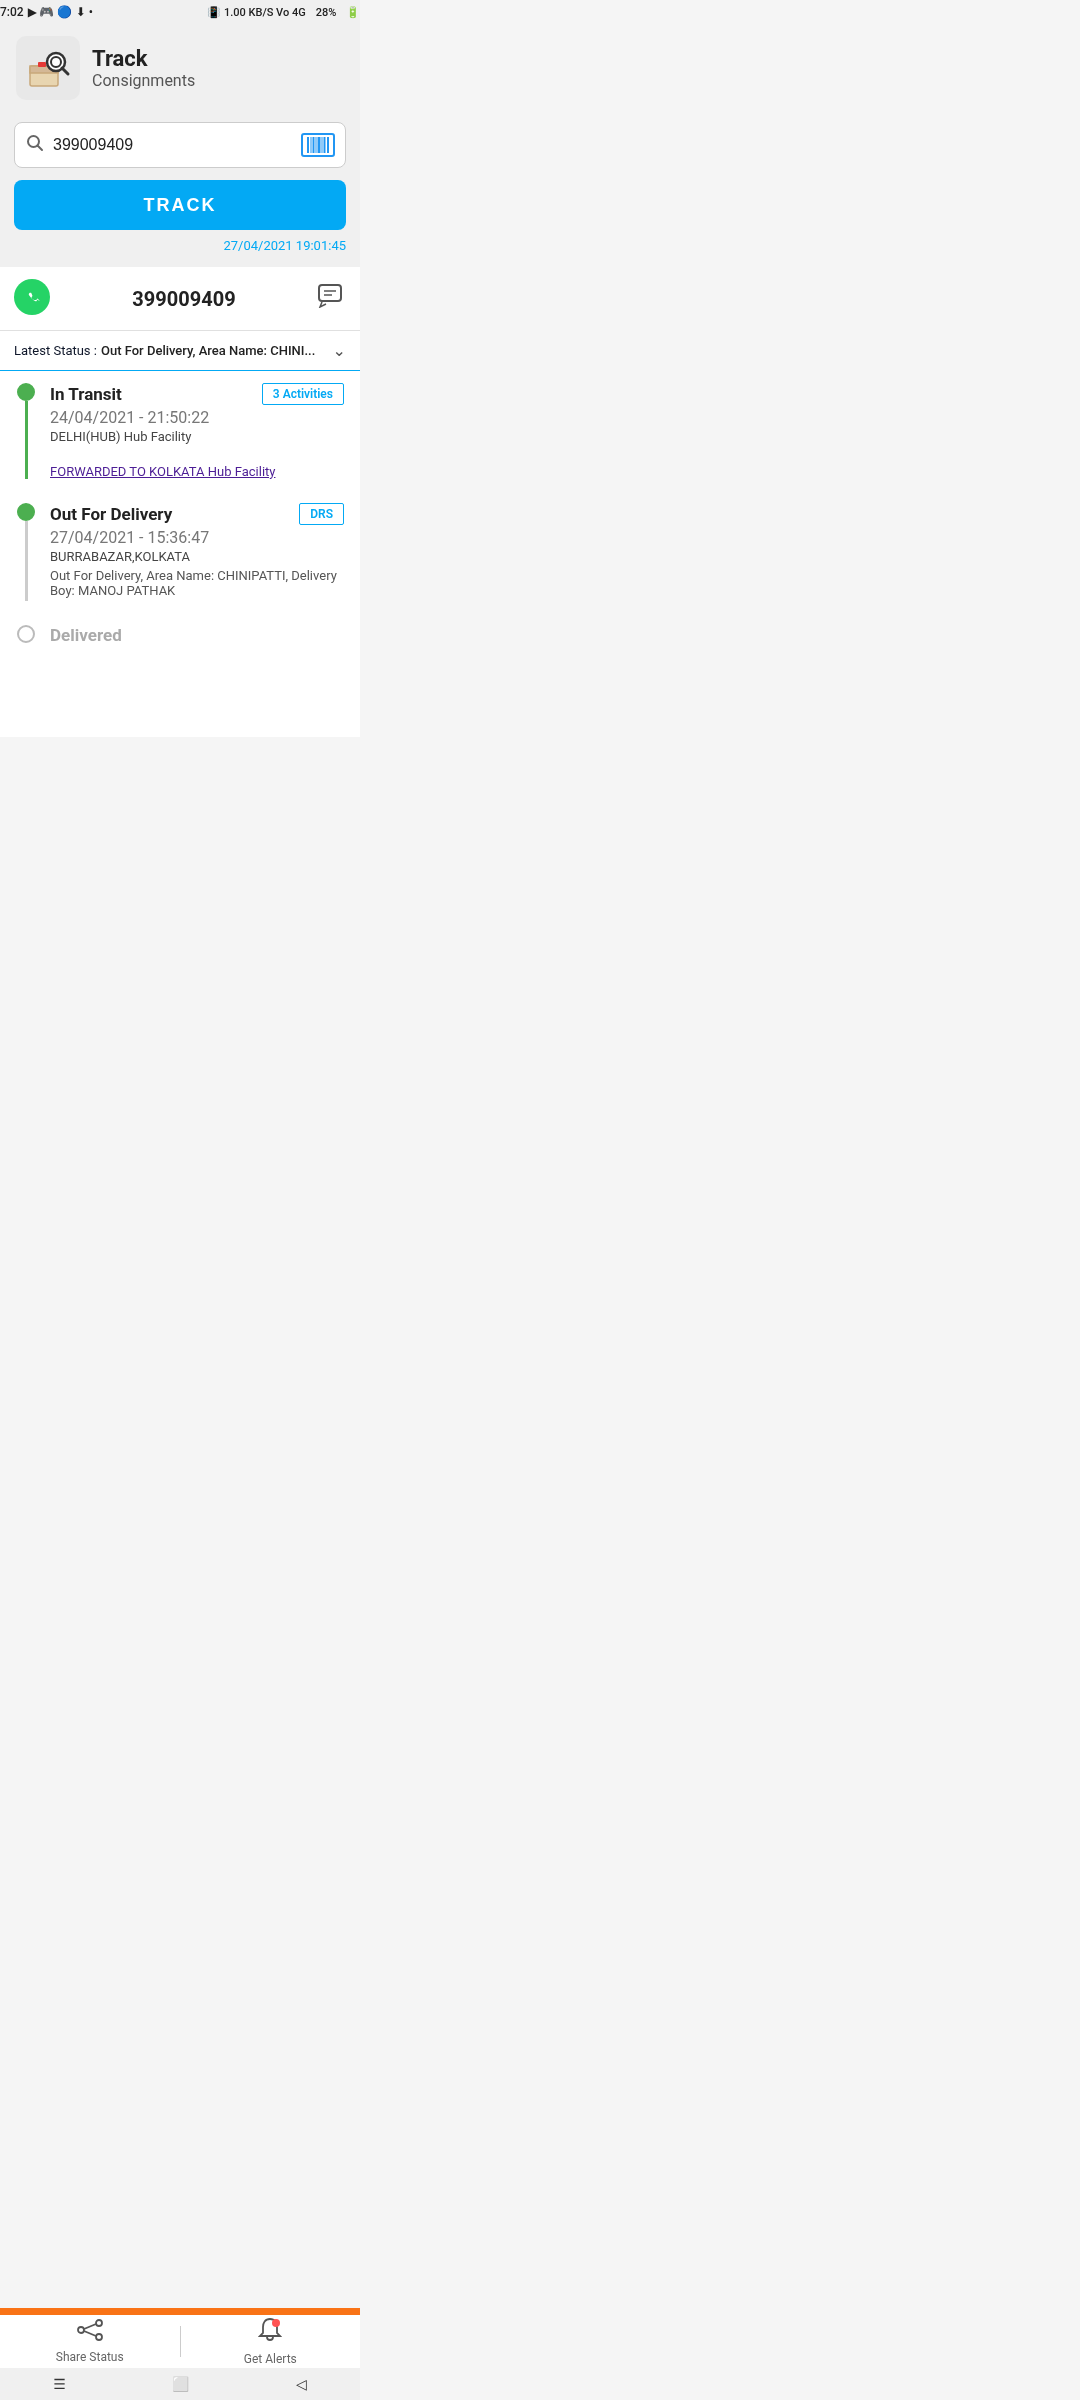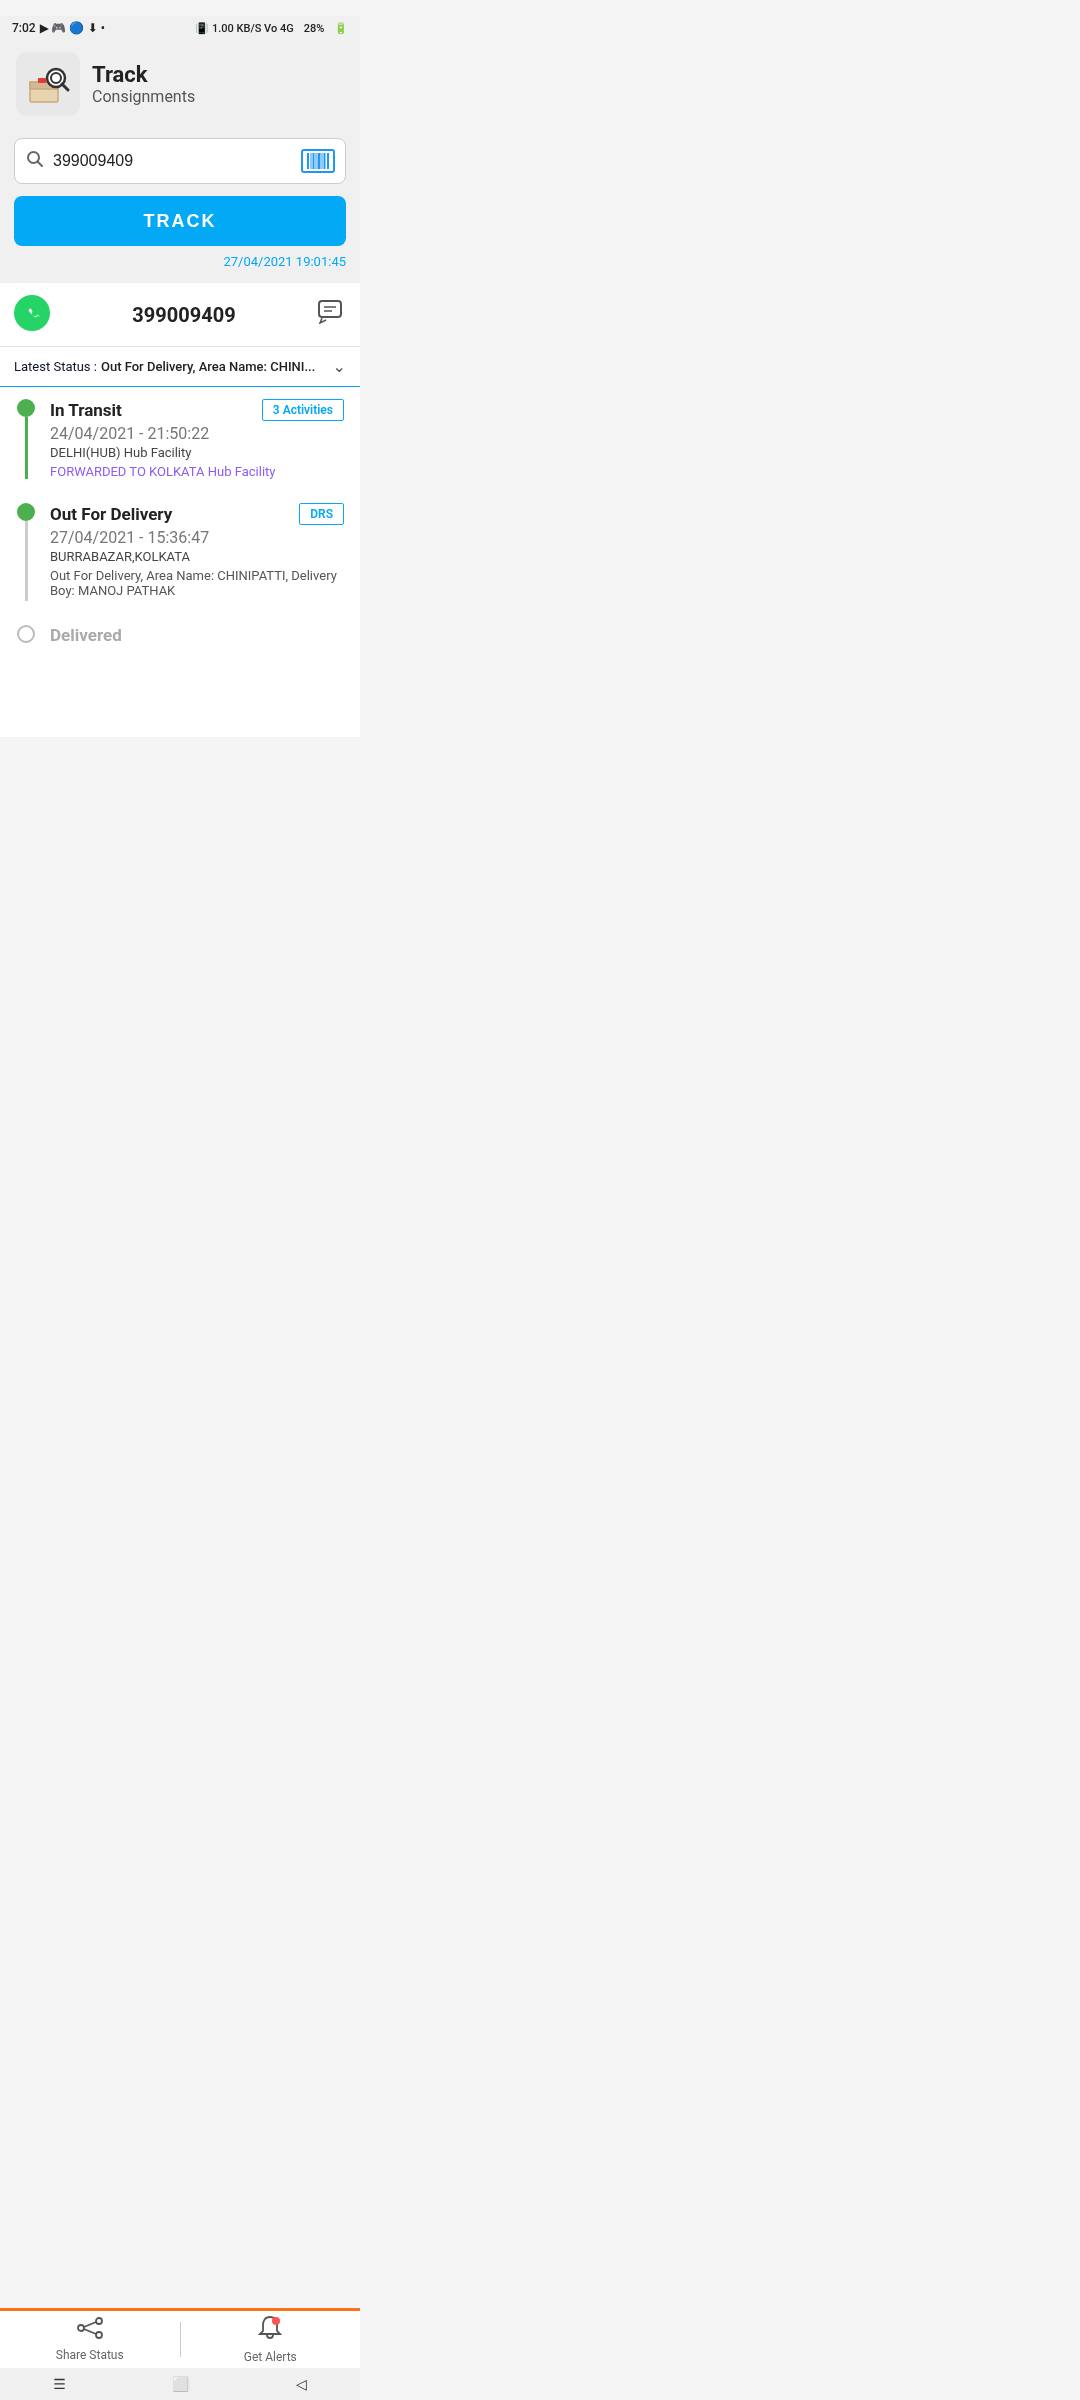--- a/index.html
+++ b/index.html
@@ -15,24 +15,23 @@
       overflow-x: hidden;
     }
 
     
     .status-bar {
       background: #f0f0f0;
       height: 24px;
       display: flex;
       align-items: center;
       justify-content: space-between;
-      padding: 0 12px;
+      padding: 0 0;
       font-size: 12px;
       font-weight: 500;
-      margin-top: 16px;
     }
     .status-left { display: flex; align-items: center; gap: 4px; }
     .status-right { display: flex; align-items: center; gap: 10px; font-size: 11px; }
 
     
     .header {
       background: #f0f0f0;
       padding: 12px 16px;
       display: flex;
       align-items: center;
@@ -216,43 +215,44 @@
       color: #777;
       font-size: 16px;
       margin-top: 3px;
     }
     .timeline-location {
       color: #444;
       font-size: 13px;
       margin-top: 2px;
     }
     .timeline-desc {
-      color: #8b5cf6;
+      color: #4c1d95;
       font-size: 13px;
-      margin-top: 4px;
+      margin-top: 20px;
+      text-decoration: underline;
     }
     .timeline-desc-plain {
       color: #555;
       font-size: 13px;
       margin-top: 4px;
     }
     .timeline-status-gray {
       font-size: 17px;
       font-weight: 700;
       color: #aaa;
     }
 
     
     .bottom-nav {
       position: fixed;
       bottom: 32px;
       left: 0;
       width: 360px;
       background: #fff;
-      border-top: 3px solid #f97316;
+      border-top: 7px solid #f97316;
       display: flex;
       align-items: center;
       height: 60px;
     }
     .nav-item {
       flex: 1;
       display: flex;
       flex-direction: column;
       align-items: center;
       justify-content: center;

